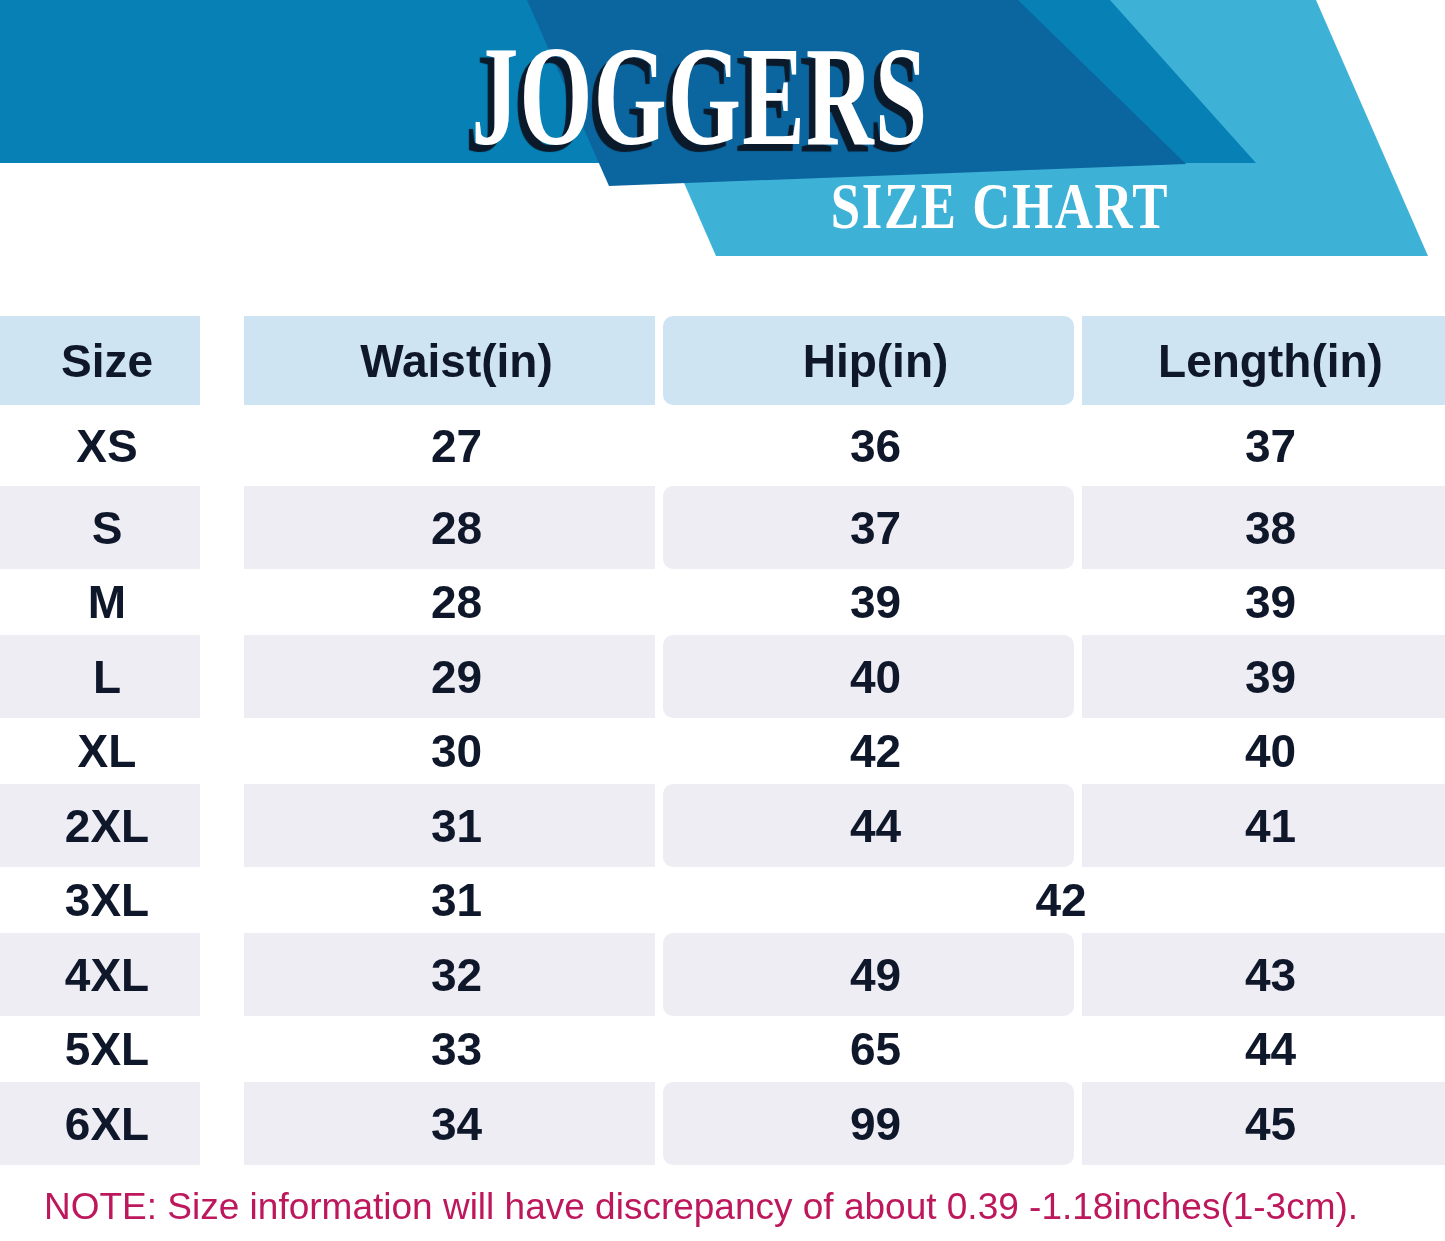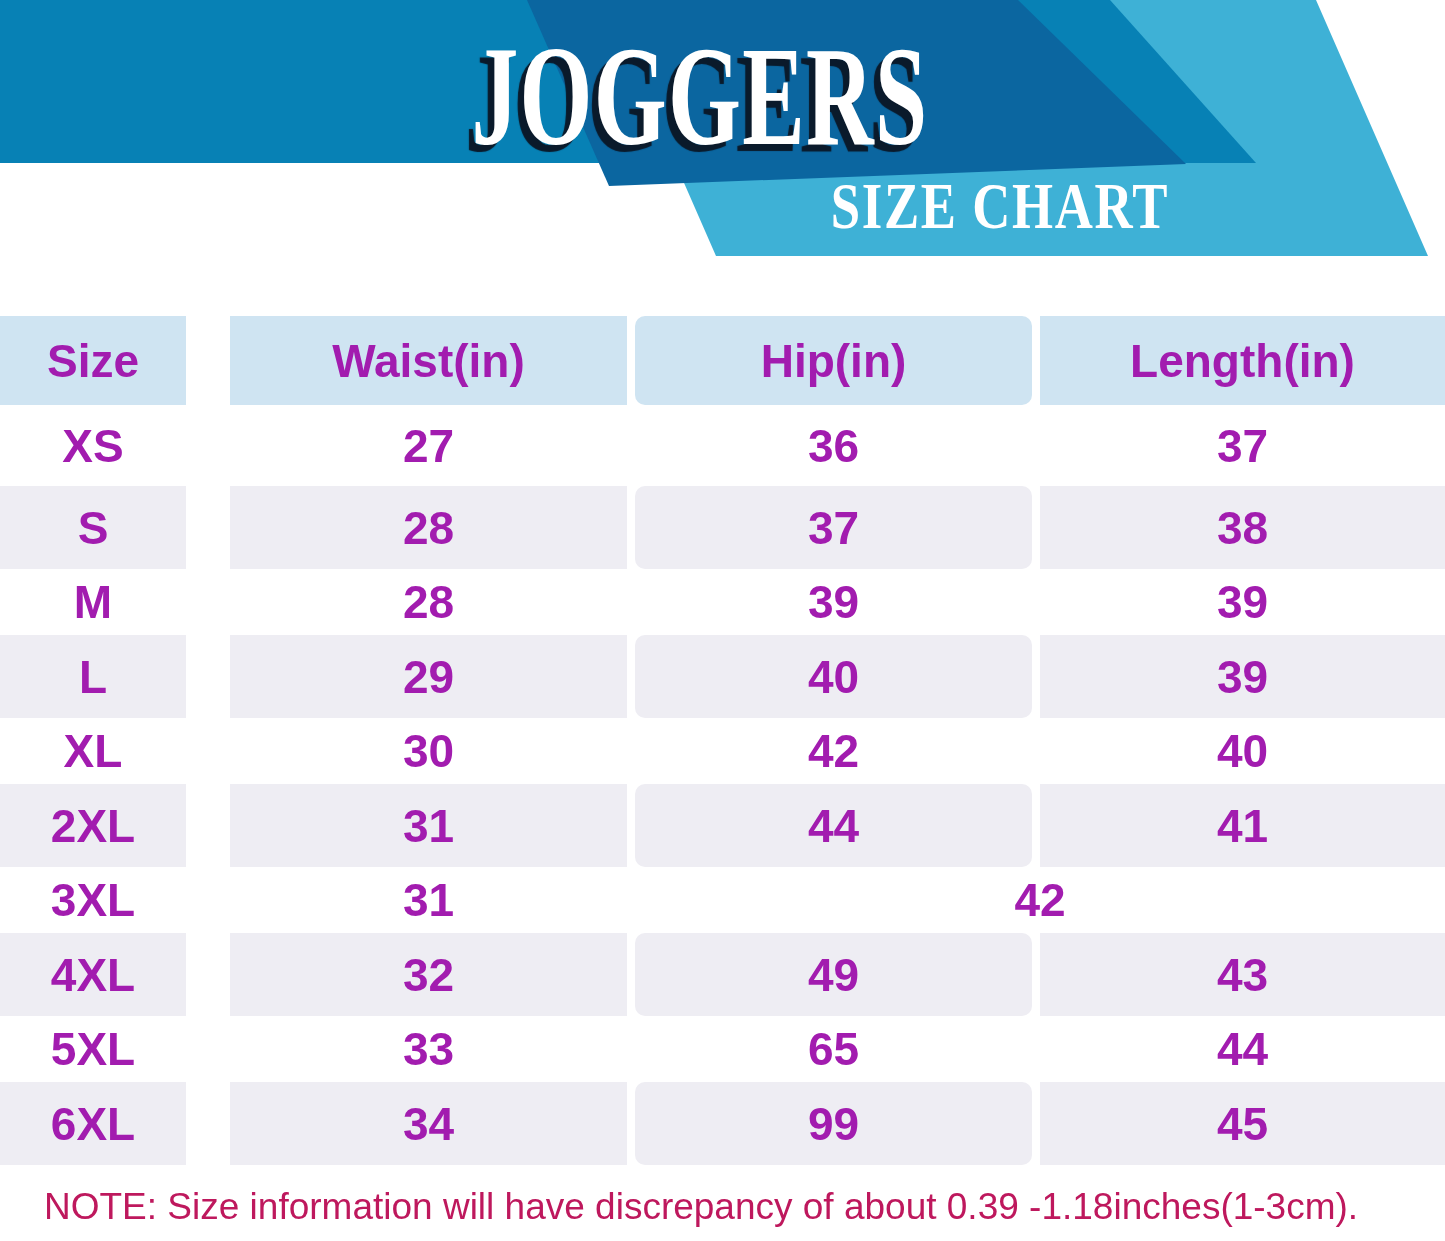--- a/index.html
+++ b/index.html
@@ -30,22 +30,23 @@
     font-weight:bold;font-size:66px;line-height:1;
     color:#ffffff;white-space:nowrap;
     letter-spacing:2px;
   }
 
   
   .size-table{margin-top:48px;width:1445px;}
   .trow{display:flex;column-gap:8px;align-items:stretch;}
   .cell{
     display:flex;align-items:center;justify-content:center;
-    font-weight:bold;font-size:46px;color:#a21caf;
+    font-weight:bold;font-size:46px;color:#0f172a;
     line-height:1;
+    padding-left:14px;
   }
   .c1{width:186px;}
   .c2{width:397px;margin-left:36px;}
   .c3{width:397px;border-radius:10px;}
   .c4{flex:1;}
   .trow-header{height:89px;}
   .trow-header .cell{background:#cfe4f2;}
   .row-white .cell{background:#ffffff;}
   .row-gray .cell{background:#eeedf3;}
 

